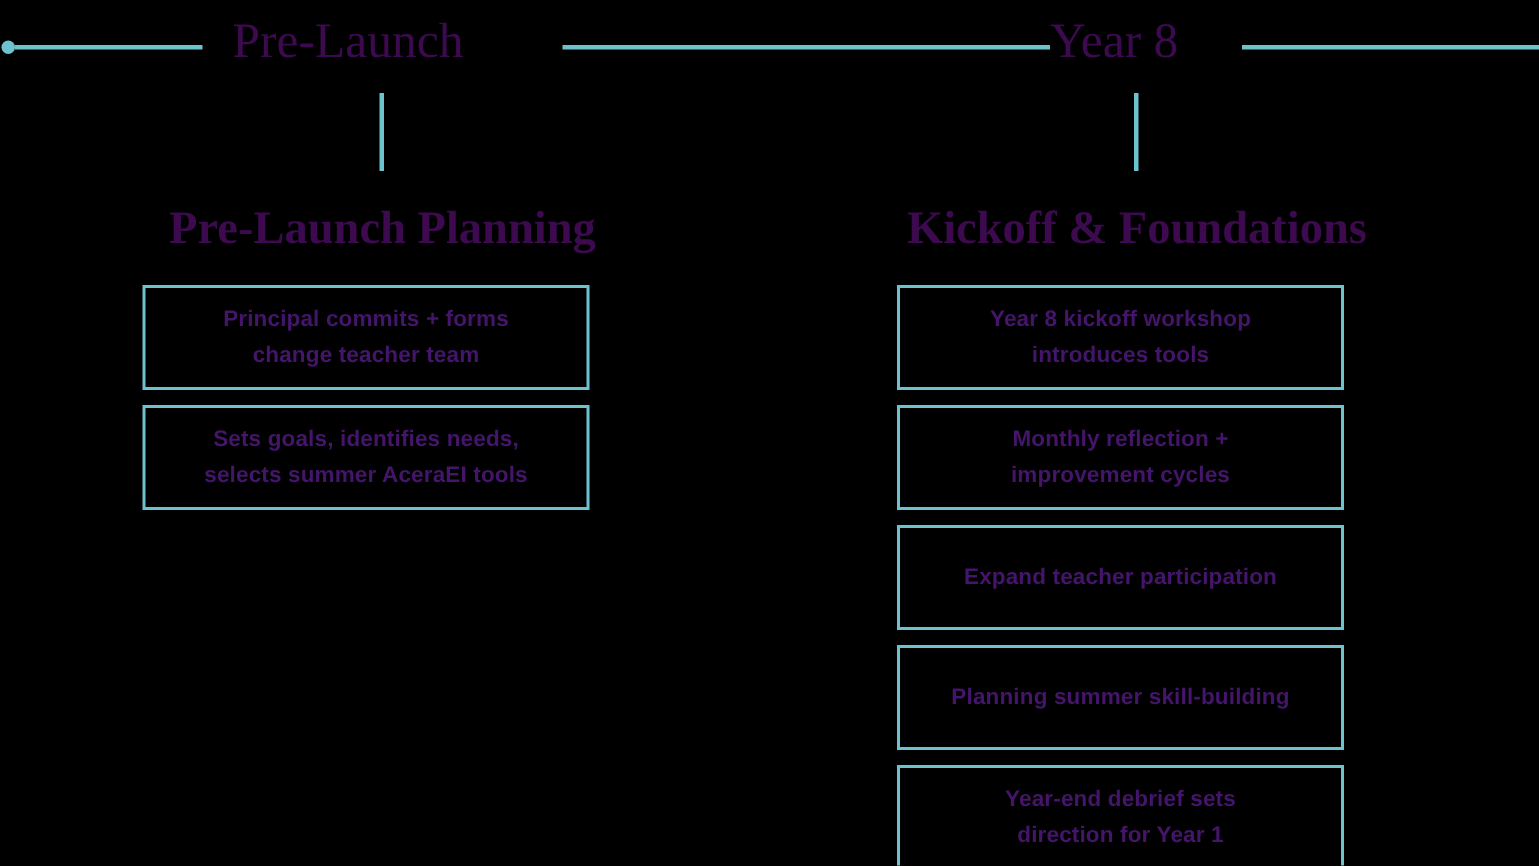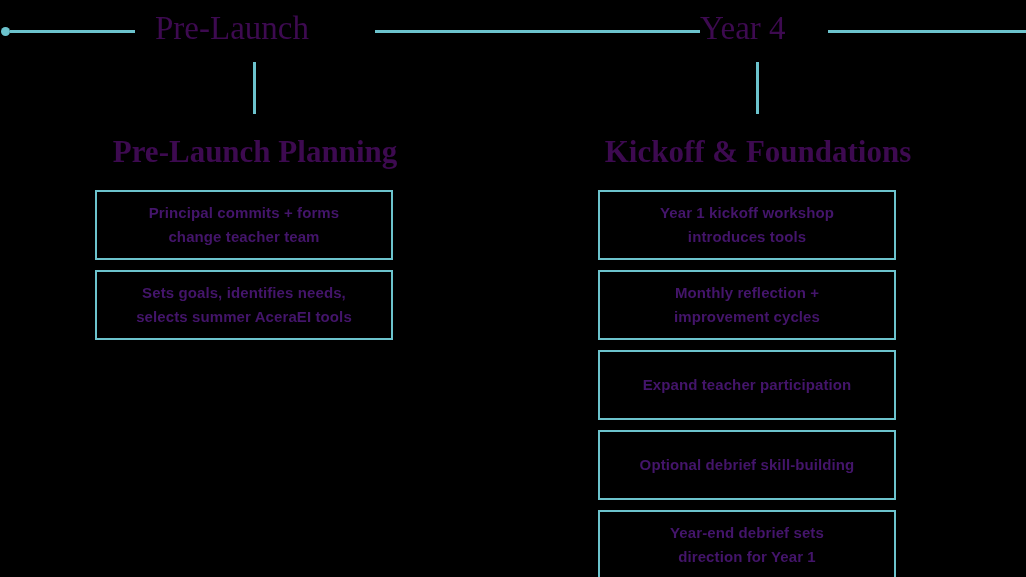--- a/index.html
+++ b/index.html
@@ -131,21 +131,21 @@
 
 <div class="timeline">
 
   <div class="axis-row">
     <div class="axis-dot"></div>
     <div class="axis-line axis-seg-1"></div>
     <div class="axis-line axis-seg-2"></div>
     <div class="axis-line axis-seg-3"></div>
 
     <div class="era-label era-0">Pre-Launch</div>
-    <div class="era-label era-1">Year 4</div>
+    <div class="era-label era-1">Year 8</div>
   </div>
 
   <div class="drop drop-0"></div>
   <div class="drop drop-1"></div>
 
   <div class="column col-0">
     <div class="column-title">Pre-Launch Planning</div>
     <div class="card-list">
       <div class="card">
         <div class="card-text">Principal commits + forms
@@ -155,32 +155,32 @@
         <div class="card-text">Sets goals, identifies needs,
 selects summer AceraEI tools</div>
       </div>
     </div>
   </div>
 
   <div class="column col-1">
     <div class="column-title">Kickoff &amp; Foundations</div>
     <div class="card-list">
       <div class="card">
-        <div class="card-text">Year 1 kickoff workshop
+        <div class="card-text">Year 8 kickoff workshop
 introduces tools</div>
       </div>
       <div class="card">
         <div class="card-text">Monthly reflection +
 improvement cycles</div>
       </div>
       <div class="card">
         <div class="card-text">Expand teacher participation</div>
       </div>
       <div class="card">
-        <div class="card-text">Optional debrief skill-building</div>
+        <div class="card-text">Planning summer skill-building</div>
       </div>
       <div class="card">
         <div class="card-text">Year-end debrief sets
 direction for Year 1</div>
       </div>
     </div>
   </div>
 
 </div>
 

